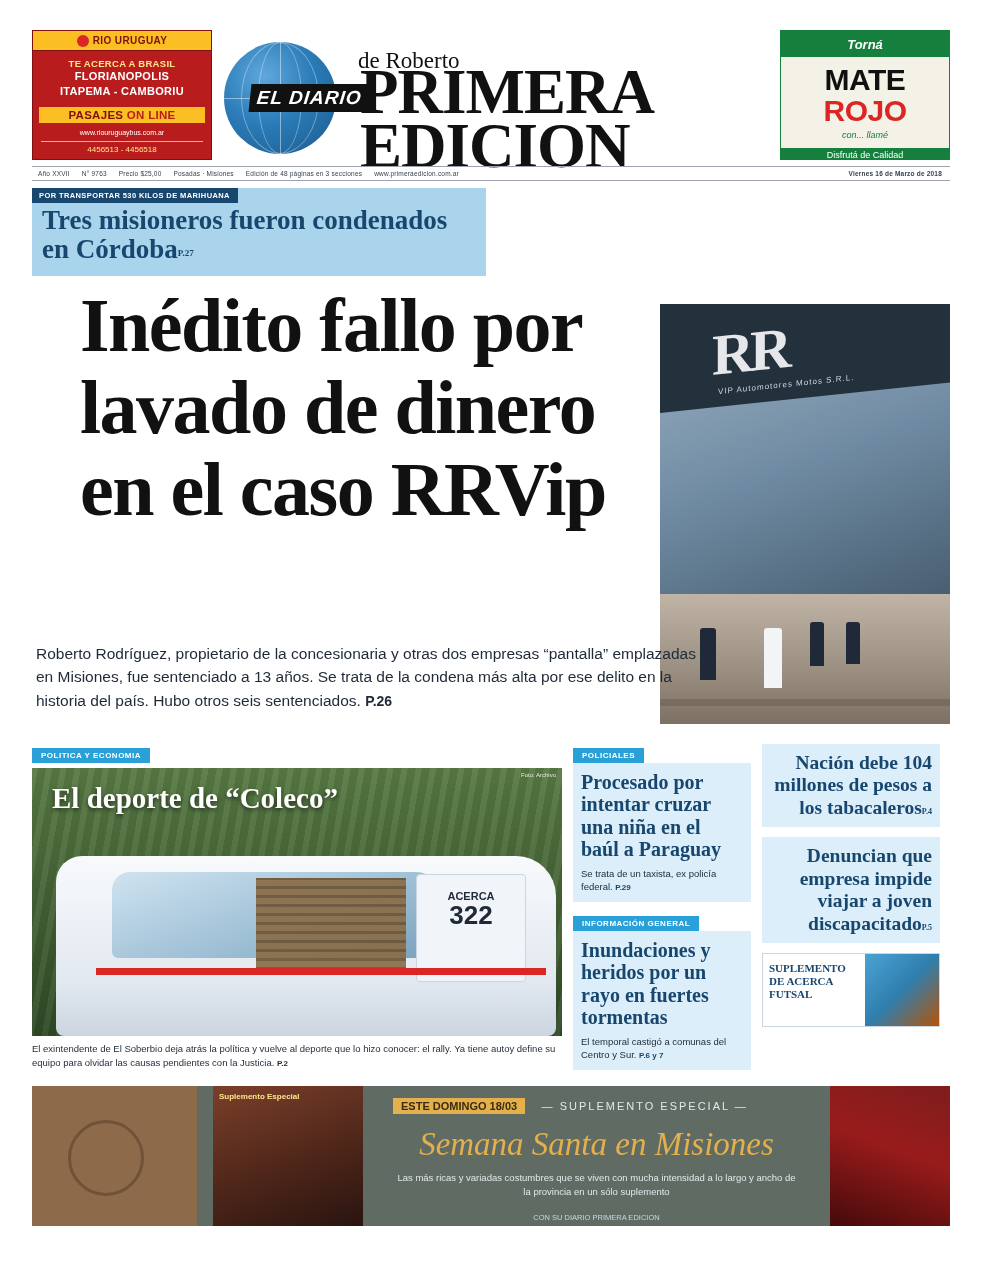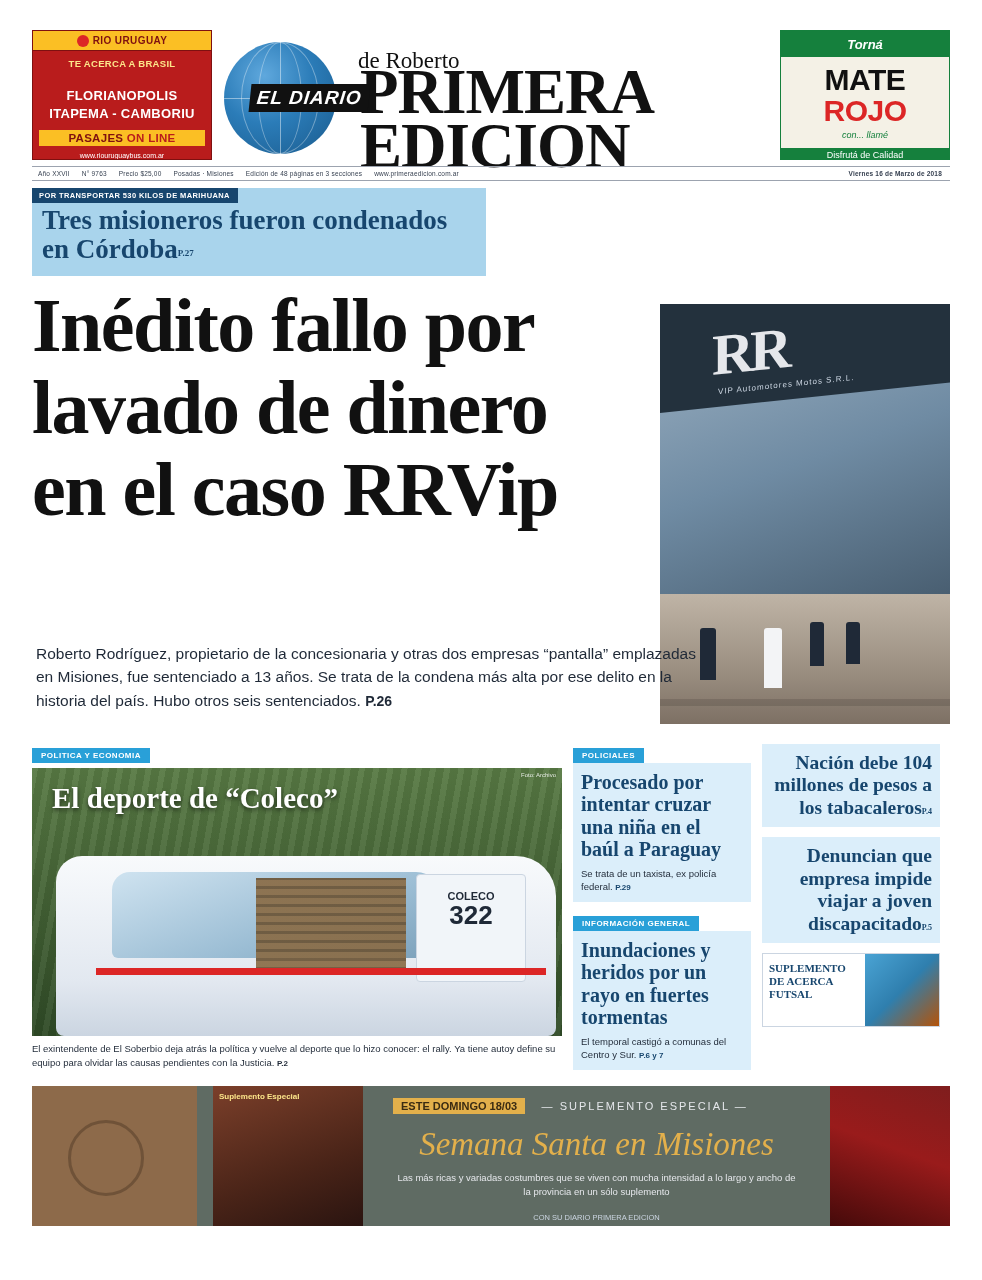--- a/index.html
+++ b/index.html
@@ -45,22 +45,22 @@
   }
   .ad-rio .rio-top span {
     font-size: 10px; font-weight: bold; color: #7f1010;
     letter-spacing: .4px;
   }
   .ad-rio .rio-l1 {
     color: #fde68a; font-size: 9.5px; font-weight: bold;
     text-align: center; margin-top: 7px; letter-spacing: .3px;
   }
   .ad-rio .rio-l2 {
-    color: #ffffff; font-size: 13px; font-weight: bold;
-    text-align: center; margin-top: 18px; line-height: 1.35;
+    color: #ffffff; font-size: 11px; font-weight: bold;
+    text-align: center; margin-top: 0; line-height: 1.35;
     letter-spacing: .3px;
   }
   .ad-rio .rio-band {
     margin: 8px 6px 0; background: #fbbf24; color: #7f1010;
     font-size: 11.5px; font-weight: bold; text-align: center;
     padding: 2px 0; letter-spacing: .3px;
   }
   .ad-rio .rio-band .on {
     color: #b91c1c;
   }
@@ -242,21 +242,21 @@
 
   .lead h1 {
     position: relative;
     width: 700px;
     font-size: 76px; line-height: 1.08;
     font-weight: bold; color: #111;
     font-family: "Liberation Serif", serif;
     letter-spacing: -1.5px;
     z-index: 2;
   }
-  .lead h1 .l2 { display:block; }
+  .lead h1 .l2 { display:block;margin-left:48px; }
   .lead .deck {
     position: absolute; left: 4px; top: 358px;
     width: 660px;
     font-size: 15.5px; line-height: 1.5; color: #1f2937;
     font-family: "Liberation Sans", sans-serif;
   }
   .lead .deck .pg { font-weight: bold; font-size: 14px; }
 
   
   .lower {
@@ -517,21 +517,21 @@
 
     <div class="col-a">
       <span class="label-blue">POLITICA Y ECONOMIA</span>
       <div class="photo-coleco">
         <div class="blur"></div>
         <div class="car">
           <div class="wind"></div>
           <div class="cage"></div>
           <div class="door"></div>
           <div class="num">
-            <span>COLECO</span>
+            <span>ACERCA</span>
             <b>322</b>
           </div>
           <div class="stripe"></div>
         </div>
         <div class="ttl">El deporte de “Coleco”</div>
         <div class="credit">Foto: Archivo</div>
       </div>
       <div class="cap-coleco">
         <span>El exintendente de El Soberbio deja atrás la política y vuelve al deporte que lo hizo conocer: el rally. Ya tiene autoy define su equipo para olvidar las causas pendientes con la Justicia.</span>
         <span class="pg">P.2</span>

